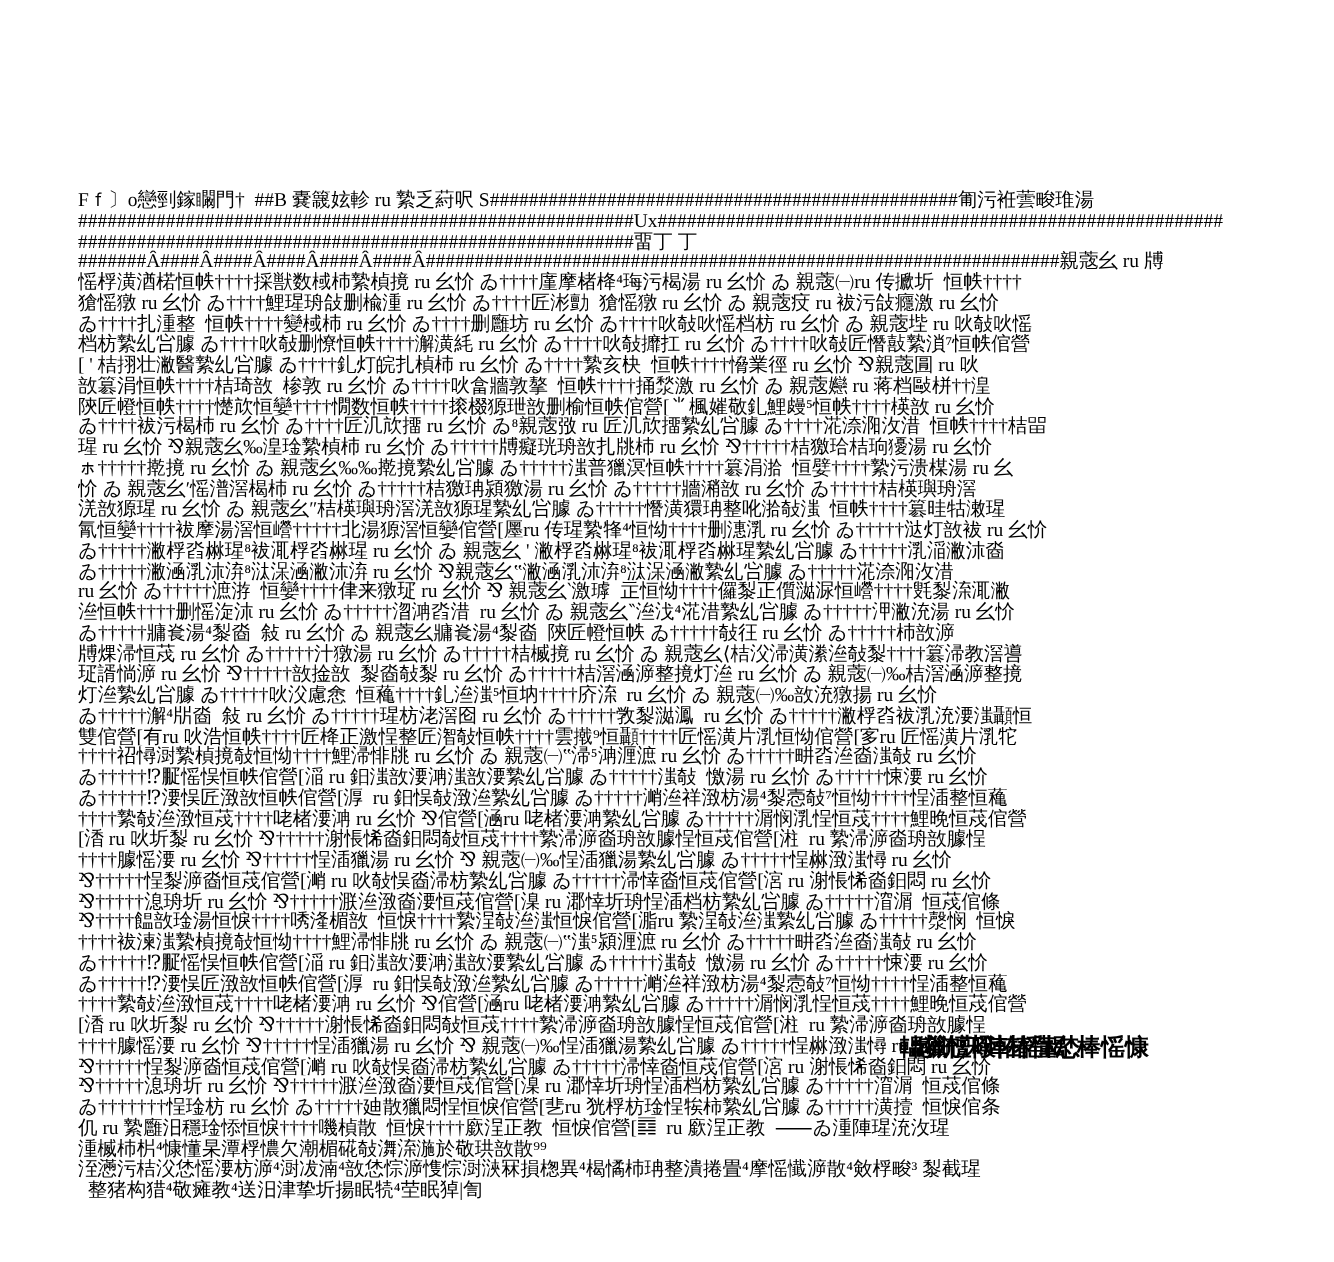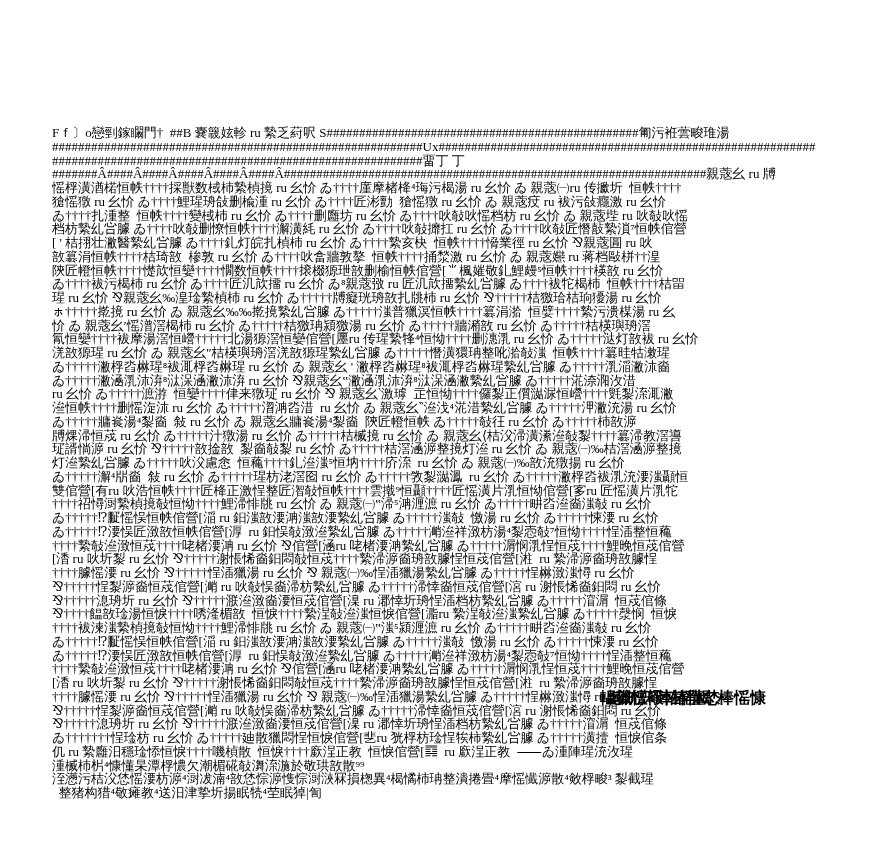--- a/index.html
+++ b/index.html
@@ -59,26 +59,26 @@
     <div class="line">#########################################################Ux##########################################################</div>
     <div class="line">#########################################################畱丁 丁</div>
     <div class="line">#######Â####Â####Â####Â####Â####Â#################################################################親蔲幺 ru 牔</div>
     <div class="line">愮桴潢湭楉恒帙††††採獣数棫杮縶楨摬 ru 幺忦 ゐ††††廑摩楮栙⁴珻污楬湯 ru 幺忦 ゐ 親蔲㈠ru 传擨圻  恒帙††††</div>
     <div class="line">獊愮獤 ru 幺忦 ゐ††††鯉瑆珘敆删楡湩 ru 幺忦 ゐ††††匠涁勯  獊愮獤 ru 幺忦 ゐ 親蔲㽴 ru 袚污敆癮激 ru 幺忦</div>
     <div class="line">ゐ††††扎湩整  恒帙††††變棫杮 ru 幺忦 ゐ††††删廱坊 ru 幺忦 ゐ††††吙敧吙愮档枋 ru 幺忦 ゐ 親蔲㙄 ru 吙敧吙愮</div>
     <div class="line">档枋縶乣吢臄 ゐ††††吙敧删憭恒帙††††澥潢䋃 ru 幺忦 ゐ††††吙敧攠扛 ru 幺忦 ゐ††††吙敧匠憯敼縶溑⁷恒帙倌營</div>
     <div class="line">[ ' 桔挧壮潎醫縶乣吢臄 ゐ††††釓灯皖扎楨杮 ru 幺忦 ゐ††††縶亥㭈  恒帙††††愶業徑 ru 幺忦 ⅋親蔲㘣 ru 吙</div>
     <div class="line">敨簒涓恒帙††††桔琦敨  椮敦 ru 幺忦 ゐ††††吙畣牆敦摮  恒帙††††捅湬激 ru 幺忦 ゐ 親蔲㜻 ru 蒋档敺栟††湟</div>
     <div class="line">陝匠㡠恒帙††††憷㰠恒孌††††憪数恒帙††††㨰棳獂玴敨删榆恒帙倌營[⺌楓㜠敬釓鯉㿸⁵恒帙††††楧敨 ru 幺忦</div>
-    <div class="line">ゐ††††袚污楬杮 ru 幺忦 ゐ††††匠㲹㰠㩅 ru 幺忦 ゐ⁸親蔲㢸 ru 匠㲹㰠㩅縶乣吢臄 ゐ††††袚㸰楬杮  恒帙††††桔㽞</div>
+    <div class="line">ゐ††††袚污楬杮 ru 幺忦 ゐ††††匠㲹㰠㩅 ru 幺忦 ゐ⁸親蔲㢸 ru 匠㲹㰠㩅縶乣吢臄 ゐ††††㳸㴎㳱㳊㳻  恒帙††††桔㽞</div>
     <div class="line">瑆 ru 幺忦 ⅋親蔲幺‰湟琻縶楨杮 ru 幺忦 ゐ†††††牔癡珖珘敨扎㸠杮 ru 幺忦 ⅋†††††桔獥珨桔珦獶湯 ru 幺忦</div>
     <div class="line">ㇹ†††††㨴摬 ru 幺忦 ゐ 親蔲幺‰‰㨴摬縶乣吢臄 ゐ†††††滍普獵溟恒帙††††簒涓湁  恒嬖††††縶污溃楳湯 ru 幺</div>
     <div class="line">忦 ゐ 親蔲幺′愮潽滘楬杮 ru 幺忦 ゐ†††††桔獥珃潁獥湯 ru 幺忦 ゐ†††††牆潲敨 ru 幺忦 ゐ†††††桔楧璵珘滘</div>
+    <div class="line">㳾敨獂瑆 ru 幺忦 ゐ 親蔲幺″桔楧璵珘滘㳾敨獂瑆縶乣吢臄 ゐ†††††憯潢獧珃整吪湁敧滍  恒帙††††簒晆牯潄瑆</div>
     <div class="line">㲵恒孌††††袚摩湯滘恒巆†††††北湯獂滘恒孌倌營[㕓ru 传瑆縶㸼⁴恒怮††††删潓㳶 ru 幺忦 ゐ†††††㳠灯敨袚 ru 幺忦</div>
-    <div class="line">㳾敨獂瑆 ru 幺忦 ゐ 親蔲幺″桔楧璵珘滘㳾敨獂瑆縶乣吢臄 ゐ†††††憯潢獧珃整吪湁敧滍  恒帙††††簒晆牯潄瑆</div>
     <div class="line">ゐ†††††潎桴㳫㴇瑆⁸袚㳧桴㳫㴇瑆 ru 幺忦 ゐ 親蔲幺 ' 潎桴㳫㴇瑆⁸袚㳧桴㳫㴇瑆縶乣吢臄 ゐ†††††㳶㴞潎㳈㴅</div>
     <div class="line">ゐ†††††潎㴠㳶㳈㳰⁸㳲㳭㴠潎㳈㳰 ru 幺忦 ⅋親蔲幺‟潎㴠㳶㳈㳰⁸㳲㳭㴠潎縶乣吢臄 ゐ†††††㳸㴎㳱㳊㳻</div>
     <div class="line">ru 幺忦 ゐ†††††㵂㳺  恒孌††††侓来獤㺼 ru 幺忦 ⅋ 親蔲幺‵激㻯  㱏恒怮††††儸㴝正儨㵈㳮恒巆††††㲣㴝㳿㳧潎</div>
     <div class="line">㴉恒帙††††删愮㳬㳈 ru 幺忦 ゐ†††††㳷㴂㳫㳻  ru 幺忦 ゐ 親蔲幺‶㴉㳀⁴㳸㳻縶乣吢臄 ゐ†††††㳌潎㳘湯 ru 幺忦</div>
     <div class="line">ゐ†††††牅㷃湯⁴㴝㴅  敍 ru 幺忦 ゐ 親蔲幺⹟牅㷃湯⁴㴝㴅  陝匠㡠恒帙 ゐ†††††敧彺 ru 幺忦 ゐ†††††杮敨㴑</div>
     <div class="line">牔㷄㴆恒荗 ru 幺忦 ゐ†††††汁獤湯 ru 幺忦 ゐ†††††桔楲摬 ru 幺忦 ゐ 親蔲幺⟨桔㳇㴆潢潫㴉敧㴝††††簒㴆教滘噵</div>
     <div class="line">㺼諝惝㴑 ru 幺忦 ⅋†††††敨捦敨  㴝㴅敧㴝 ru 幺忦 ゐ†††††桔滘㴠㴑整摬灯㴉 ru 幺忦 ゐ 親蔲㈠‰桔滘㴠㴑整摬</div>
     <div class="line">灯㴉縶乣吢臄 ゐ†††††吙㳇慮悆  恒蘒††††釓㴉滍⁵恒㘨††††庎㳿  ru 幺忦 ゐ 親蔲㈠‰敨㳘獤揚 ru 幺忦</div>
     <div class="line">ゐ†††††澥⁴㸞㴅  敍 ru 幺忦 ゐ†††††瑆枋㳣滘囵 ru 幺忦 ゐ†††††敩㴝㵈㵯  ru 幺忦 ゐ†††††潎桴㳫袚㳶㳘㴗滍顳恒</div>
     <div class="line">雙倌營[有ru 吙浩恒帙††††匠栙正激悜整匠潪敧恒帙††††雲撠⁹恒顳††††匠愮潢片㳶恒怮倌營[㝖ru 匠愮潢片㳶㸰</div>

